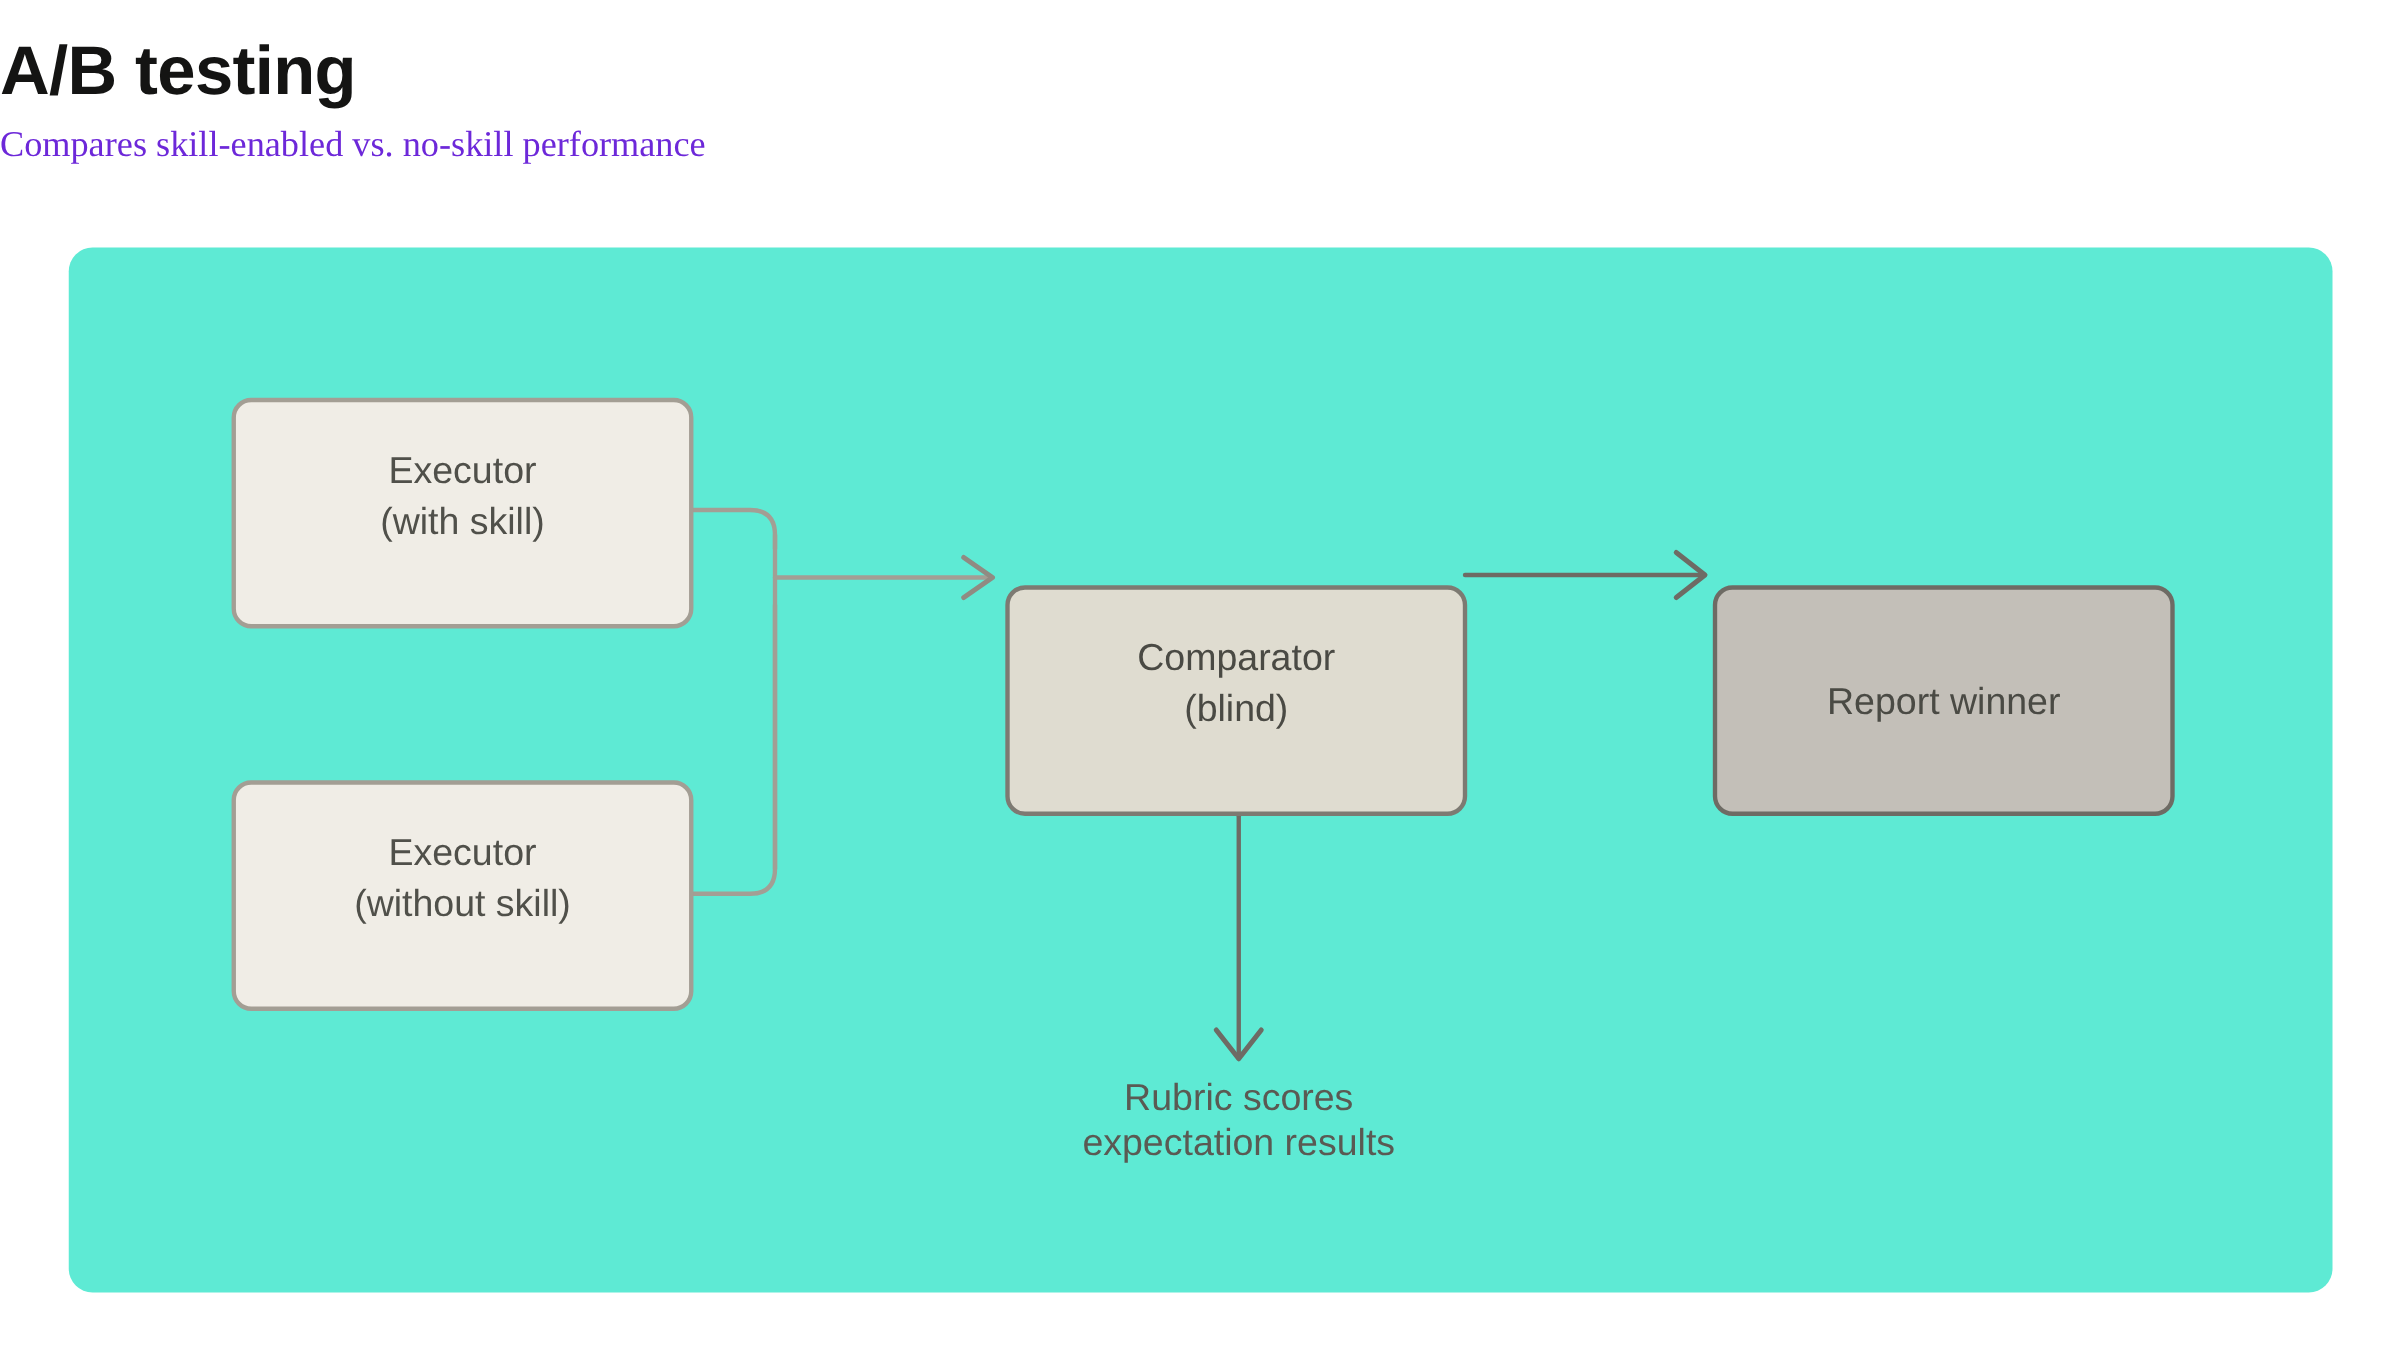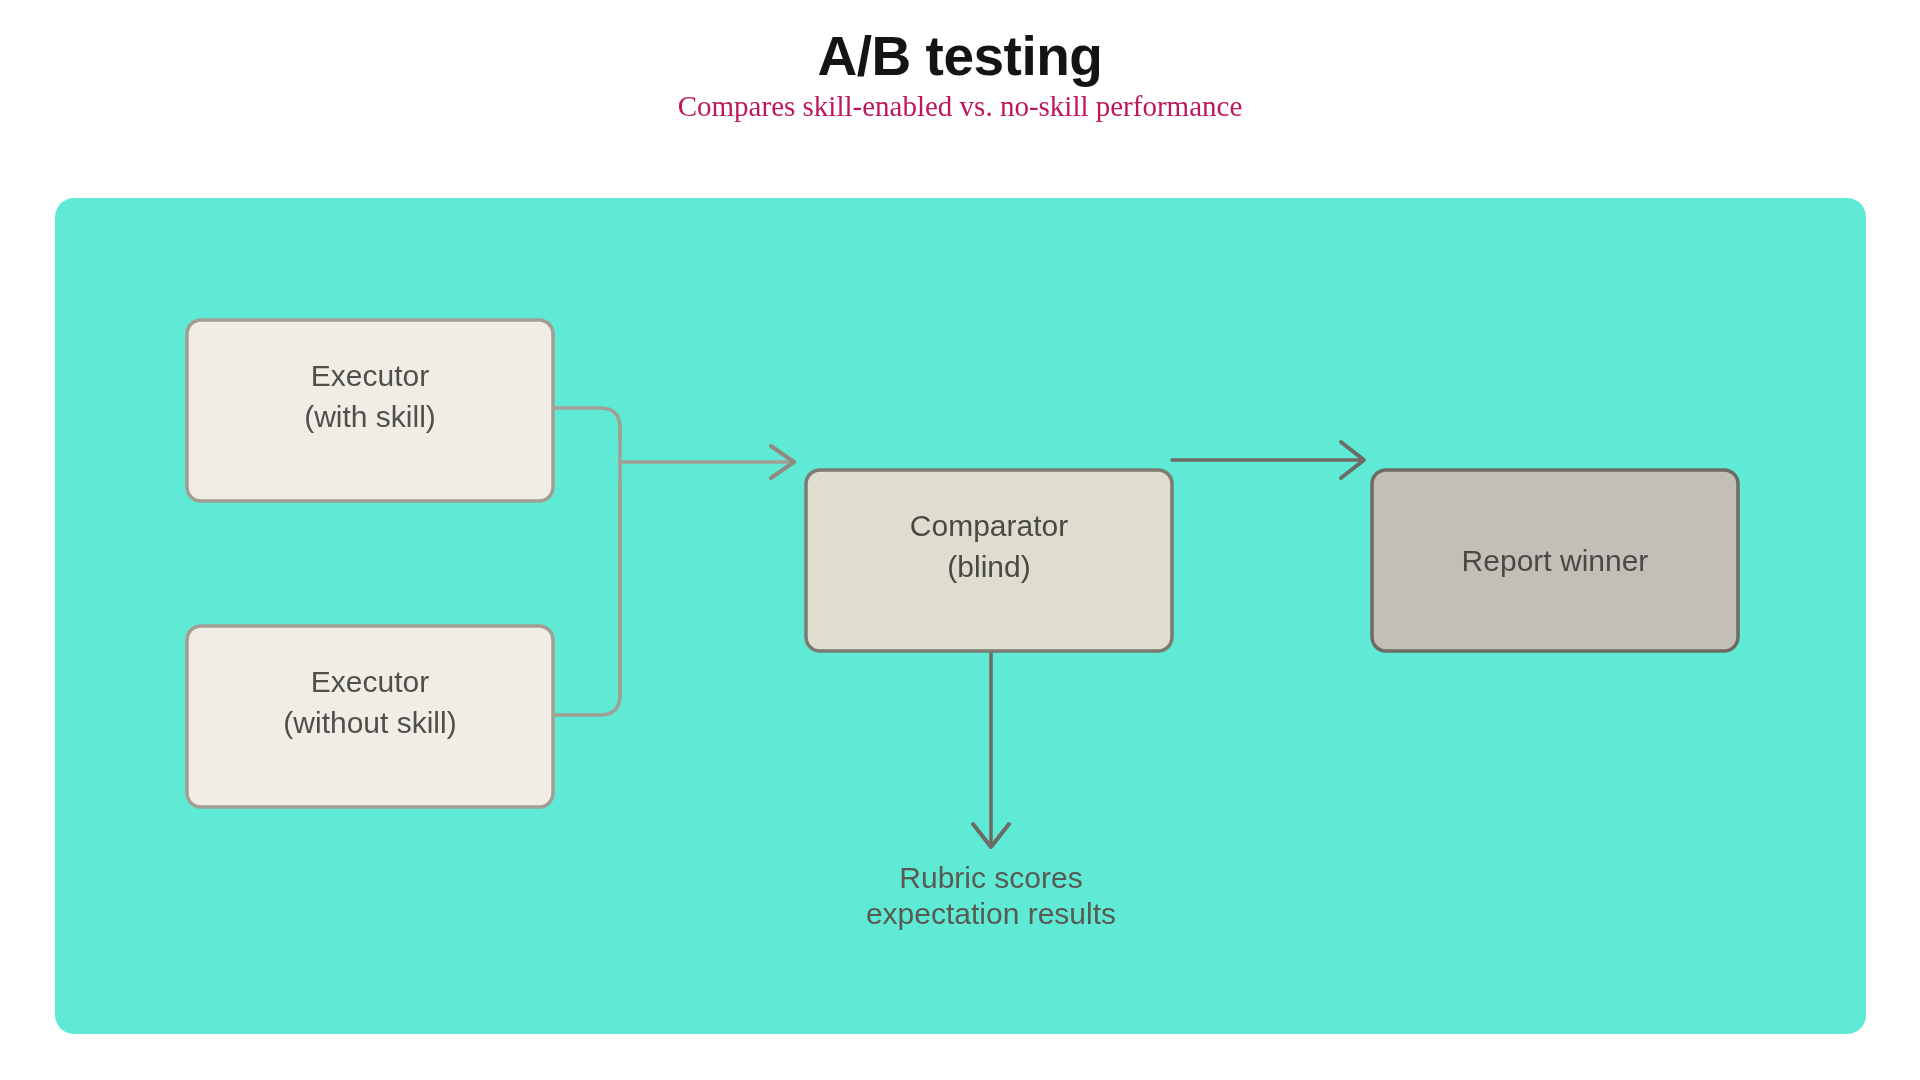--- a/index.html
+++ b/index.html
@@ -15,37 +15,38 @@
     width: 1920px;
     height: 1080px;
     background: #ffffff;
   }
   
   .header {
     position: absolute;
     left: 0;
     top: 0;
     width: 1920px;
-    text-align: center;
+    text-align: left;
     padding-top: 26px;
   }
   .title {
     font-family: "Liberation Sans", sans-serif;
     font-size: 55px;
     font-weight: 700;
     letter-spacing: -0.5px;
     color: #141413;
     line-height: 1.12;
   }
   .subtitle {
     font-family: "Liberation Serif", serif;
     font-size: 29px;
     font-weight: 400;
-    color: #be185d;
+    color: #6d28d9;
     line-height: 1.3;
+    margin-top: 10px;
   }
   
   .canvas {
     position: absolute;
     left: 55px;
     top: 198px;
     width: 1811px;
     height: 836px;
     background: #5eead4;
     border-radius: 19px;

